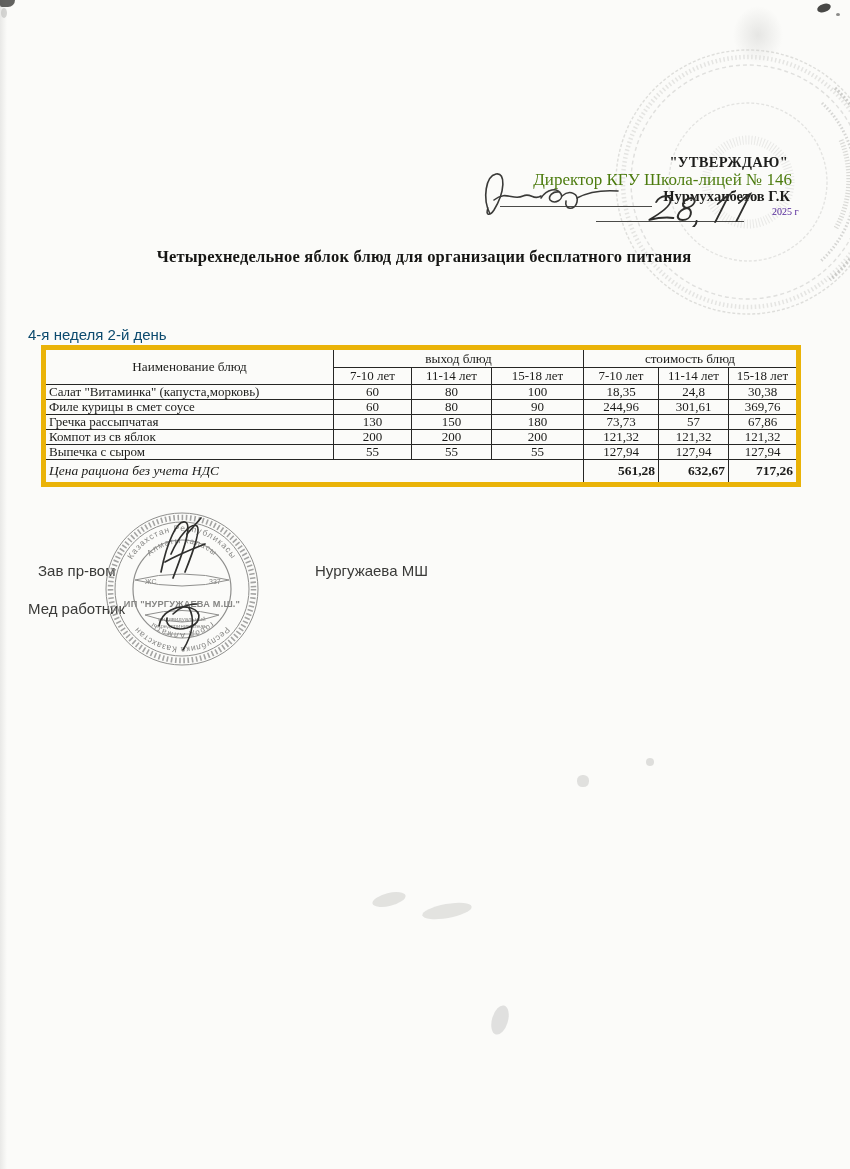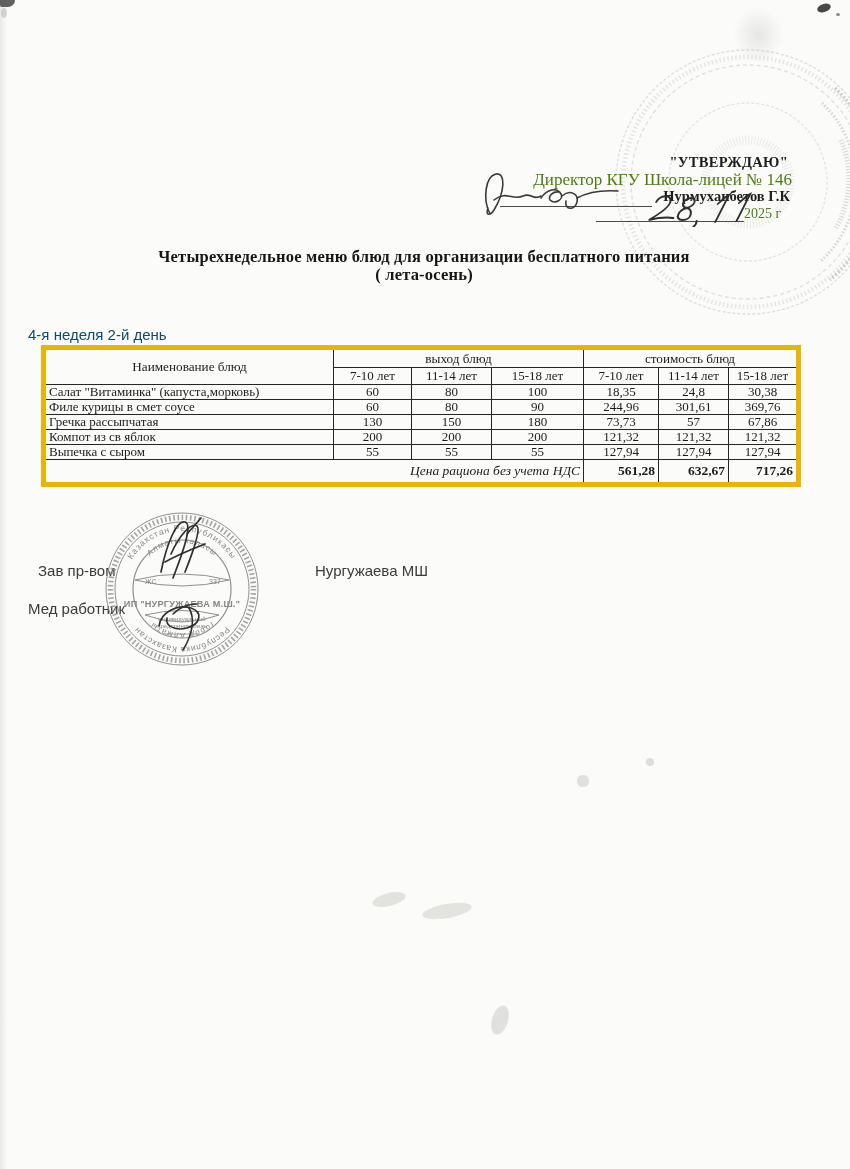--- a/index.html
+++ b/index.html
@@ -19,40 +19,40 @@
   .speck-a{position:absolute;left:577px;top:775px;width:12px;height:12px;background:#dbdbd9;border-radius:45%;opacity:.85;}
   .speck-b{position:absolute;left:646px;top:758px;width:8px;height:8px;background:#d7d7d5;border-radius:50%;opacity:.8;}
 
   
   .topstamp{position:absolute;left:598px;top:32px;}
 
   
   .approve{position:absolute;right:62px;top:154px;font-size:14.5px;font-weight:bold;letter-spacing:.3px;color:#1d1d1b;}
   .director{position:absolute;right:58px;top:170px;font-size:17px;color:#4d7c0f;}
   .dirname{position:absolute;right:60px;top:188px;font-size:14.5px;font-weight:bold;color:#1d1d1b;}
-  .year{position:absolute;left:744px;top:206px;font-size:14px;color:#4d7c0f;}
+  .year{position:absolute;left:772px;top:206px;font-size:10px;color:#4c1d95;}
   .uline1{position:absolute;left:500px;top:206px;width:152px;height:1px;background:#4a4a48;}
   .uline2{position:absolute;left:596px;top:221px;width:148px;height:1px;background:#4a4a48;}
   .sig-director{position:absolute;left:478px;top:168px;}
   .sig-date{position:absolute;left:640px;top:191px;}
 
   
   .title{position:absolute;left:8px;top:248px;width:832px;text-align:center;font-weight:bold;font-size:16.5px;line-height:17.5px;color:#161614;letter-spacing:.2px;}
 
   .week{position:absolute;left:28px;top:326px;font-family:"Liberation Sans",sans-serif;font-size:15px;color:#0c4a6e;}
 
   
   .menu{position:absolute;left:41px;top:345px;border-collapse:collapse;table-layout:fixed;width:755px;border:5px solid #eab308;}
   .menu th,.menu td{border:1px solid #262624;font-weight:normal;font-size:13px;text-align:center;padding:0 3px;overflow:hidden;white-space:nowrap;color:#1b1b19;}
   .menu thead tr:first-child th{height:17px;font-size:13.2px;}
   .menu thead tr:last-child th{height:15px;}
   .menu tbody td{height:14px;line-height:14px;}
   .menu td.name{text-align:left;}
   .menu tr.total td{height:22px;font-size:13.5px;}
-  .menu td.total-label{text-align:right;font-style:italic;}
+  .menu td.total-label{text-align:left;font-style:italic;}
   .menu td.total-val{font-weight:bold;font-size:14px;text-align:right;}
 
   
   .lbl{position:absolute;font-family:"Liberation Sans",sans-serif;font-size:15px;color:#3a3a38;}
   .lbl-chef{left:28px;top:562px;margin-left:10px;}
   .lbl-med{left:28px;top:600px;}
   .lbl-name{left:315px;top:562px;}
   .stamp{position:absolute;left:101px;top:508px;}
   .stamp text{font-family:"Liberation Sans",sans-serif;fill:#868684;}
 </style>
@@ -109,22 +109,21 @@
     <g fill="none" stroke="#2e2e2c" stroke-width="2" stroke-linecap="round" transform="skewX(-14) translate(7,0)">
       <path d="M12,11 C14,4 25,3 26,10 C27,16 18,23 9,29 C17,27 26,26 33,27"></path>
       <path d="M46,7 C38,8 37,16 44,17 C36,19 34,29 43,29 C52,29 51,18 44,17 C51,15 53,8 46,7"></path>
       <path d="M57,30 C58,33 56,36 53,38"></path>
       <path d="M74,13 C78,8 81,5 83,4 L76,31"></path>
       <path d="M95,12 C99,7 102,4 104,3 L97,30"></path>
     </g>
   </svg>
 
   <div class="title">
-    <div>Четырехнедельное меню блюд для организации бесплатного питания</div>
-    <div>( лета-осень)</div>
+    <div>Четырехнедельное яблок блюд для организации бесплатного питания</div>
   </div>
 
   <div class="week">4-я неделя  2-й день</div>
 
   <table class="menu">
     <colgroup>
       <col style="width:290px">
         <col style="width:78px">
         <col style="width:80px">
         <col style="width:92px">

